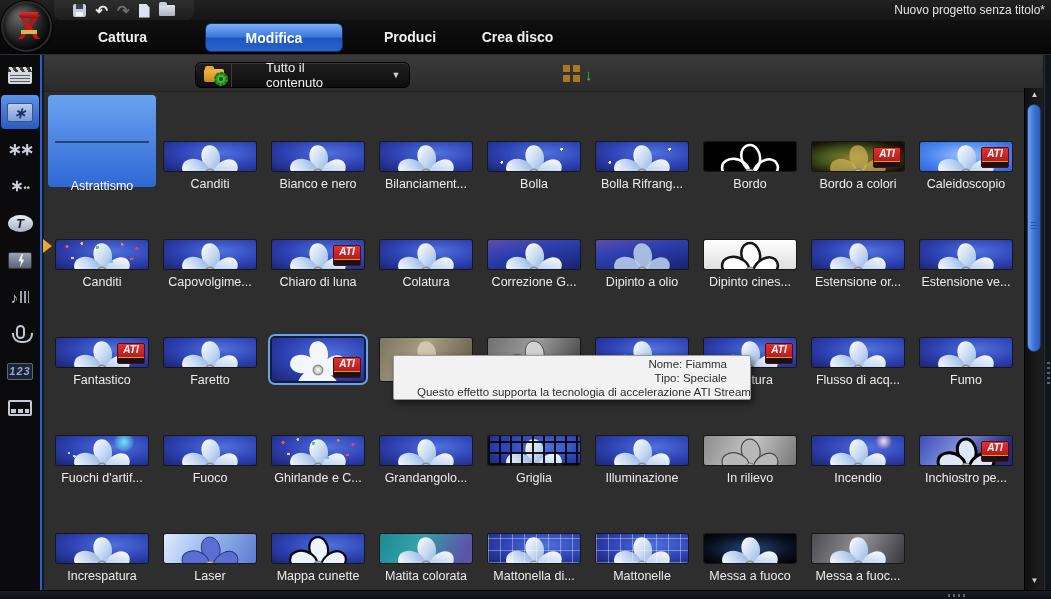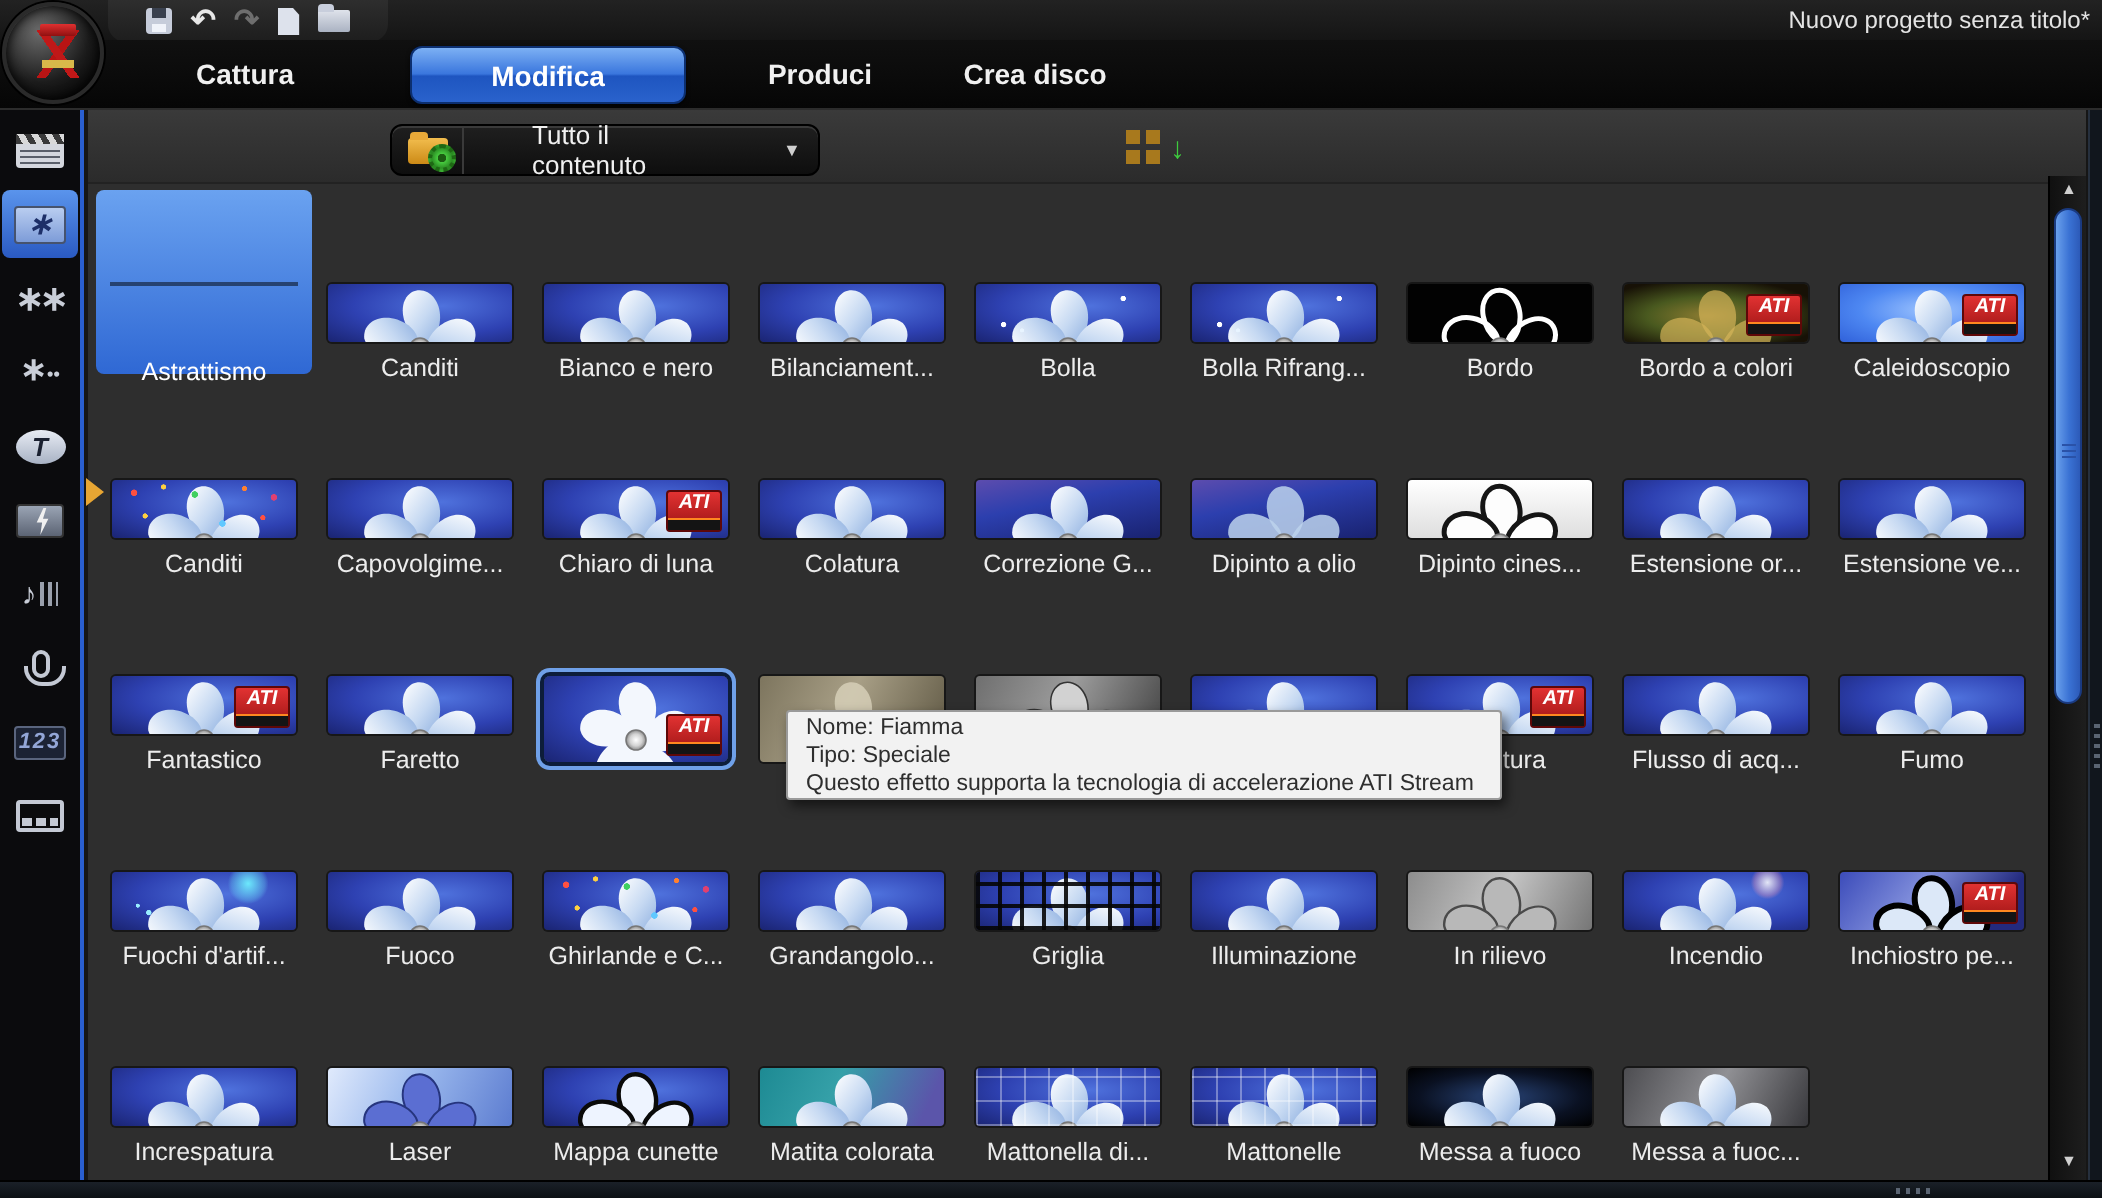--- a/index.html
+++ b/index.html
@@ -174,21 +174,21 @@
   .ati { position:absolute; right:3px; bottom:3px; width:28px; height:21px;
     background:linear-gradient(#e23232,#9c1414); border:1px solid #5e0808; border-radius:2px;
     color:#fff; font-weight:bold; font-style:italic; font-size:10px; text-align:center;
     line-height:12px; z-index:2; }
   .ati::after { content:""; display:block; height:5px; margin-top:1px; background:#141414;
     border-top:1px solid #ff8820; }
 
   
   .tooltip { position:absolute; left:393px; top:355px; width:358px; height:45px; z-index:50;
     background:#f2f2f2; border:1px solid #9a9a9a; border-radius:2px;
-    box-shadow:2px 3px 6px rgba(0,0,0,.55); padding:1px 9px; }
+    box-shadow:2px 3px 6px rgba(0,0,0,.55); padding:1px 23px;text-align:right; }
   .tooltip div { font-size:11.5px; color:#2e2e2e; line-height:14px; white-space:nowrap; }
 
   
   .scrollbar { position:absolute; left:1024px; top:88px; width:19px; height:502px;
     background:linear-gradient(90deg,#101010,#1e1e1e); border-left:1px solid #000; }
   .sb-up, .sb-down { position:absolute; left:0; width:19px; height:14px; text-align:center;
     color:#d0d0d0; font-size:8px; line-height:14px; }
   .sb-up { top:0; } .sb-down { bottom:2px; }
   .sb-thumb { position:absolute; left:2px; top:16px; width:14px; height:248px; border-radius:7px;
     background:linear-gradient(90deg,#6aa0ec,#3a72d4 55%,#2c5ab8);

